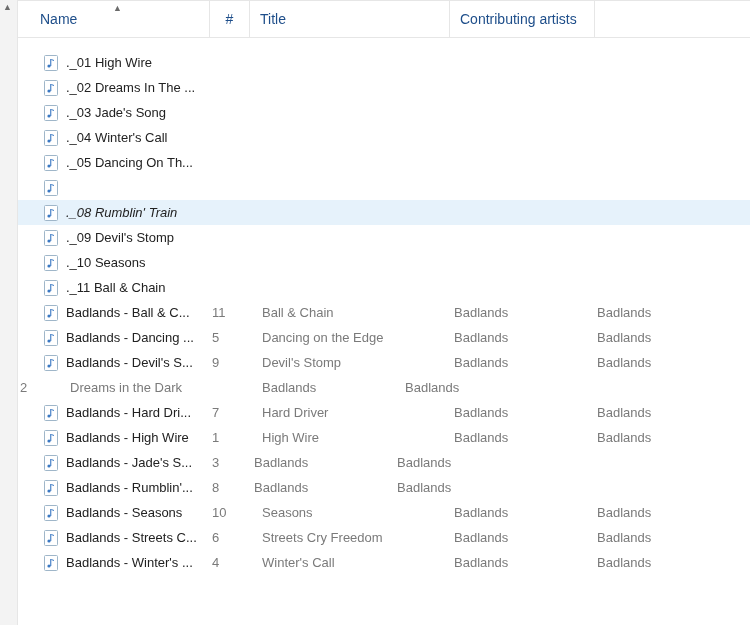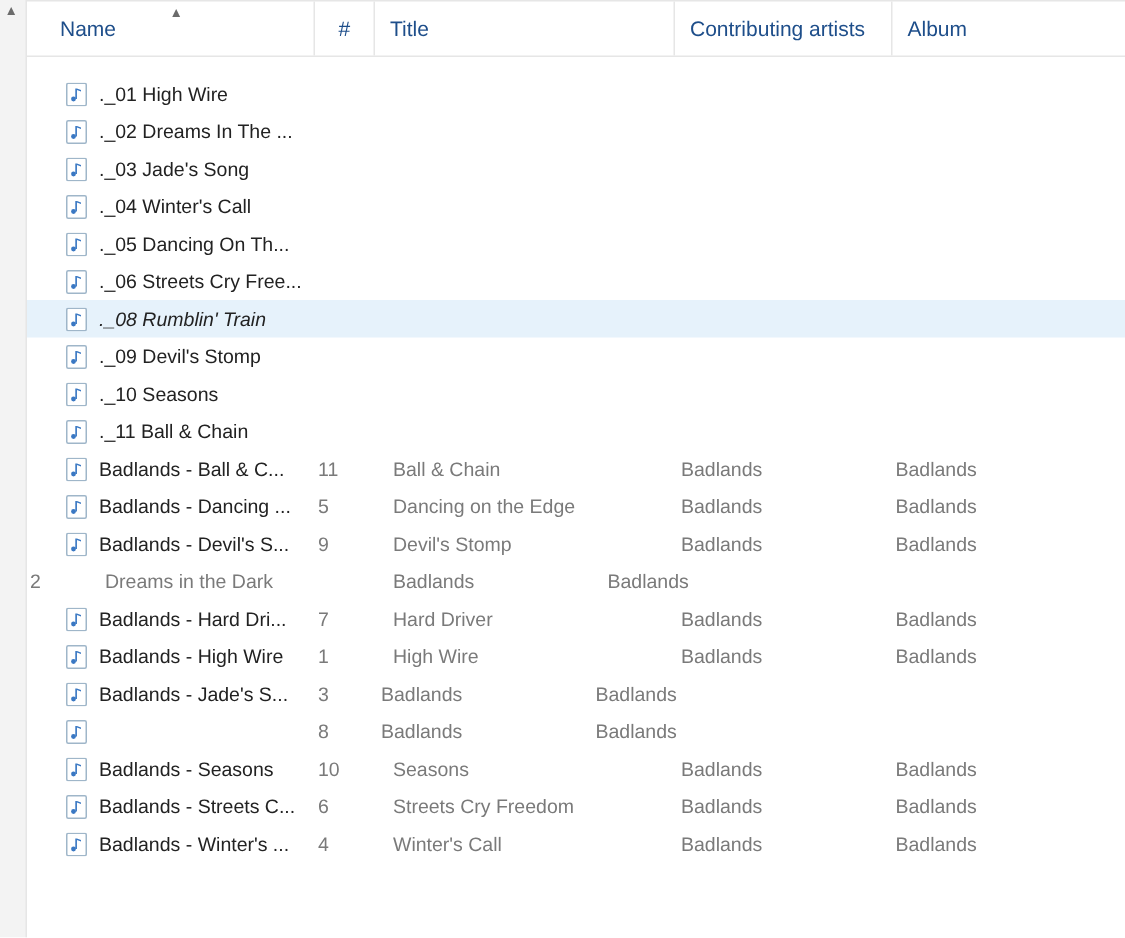--- a/index.html
+++ b/index.html
@@ -106,23 +106,20 @@
     </div>
     <div class="hcol num">
       <span>#</span>
     </div>
     <div class="hcol title">
       <span>Title</span>
     </div>
     <div class="hcol artists">
       <span>Contributing artists</span>
     </div>
-    <div class="hcol album">
-      <span>Album</span>
-    </div>
   </div>
 
   <div class="rows" id="rows-container">
       <div class="row">
         <div class="cell name">
           <span class="file-icon">
             <svg width="14" height="16" viewBox="0 0 14 16">
               <rect x="0.5" y="0.5" width="13" height="15" rx="1" fill="#ffffff" stroke="#9fb6c9"></rect>
               <circle cx="5" cy="11" r="1.6" fill="#3a78c3"></circle>
               <rect x="6.2" y="4" width="1.1" height="7" fill="#3a78c3"></rect>
@@ -207,21 +204,20 @@
       <div class="row">
         <div class="cell name">
           <span class="file-icon">
             <svg width="14" height="16" viewBox="0 0 14 16">
               <rect x="0.5" y="0.5" width="13" height="15" rx="1" fill="#ffffff" stroke="#9fb6c9"></rect>
               <circle cx="5" cy="11" r="1.6" fill="#3a78c3"></circle>
               <rect x="6.2" y="4" width="1.1" height="7" fill="#3a78c3"></rect>
               <path d="M7.3 4 L10 5 L10 6 L7.3 5 Z" fill="#3a78c3"></path>
             </svg>
           </span>
-          <span class="name-text">._06 Streets Cry Free...</span>
         </div>
         <div class="cell num"></div>
         <div class="cell title"></div>
         <div class="cell artists"></div>
         <div class="cell album"></div>
       </div>
       <div class="row selected">
         <div class="cell name">
           <span class="file-icon">
             <svg width="14" height="16" viewBox="0 0 14 16">
@@ -399,20 +395,21 @@
       <div class="row">
         <div class="cell name">
           <span class="file-icon">
             <svg width="14" height="16" viewBox="0 0 14 16">
               <rect x="0.5" y="0.5" width="13" height="15" rx="1" fill="#ffffff" stroke="#9fb6c9"></rect>
               <circle cx="5" cy="11" r="1.6" fill="#3a78c3"></circle>
               <rect x="6.2" y="4" width="1.1" height="7" fill="#3a78c3"></rect>
               <path d="M7.3 4 L10 5 L10 6 L7.3 5 Z" fill="#3a78c3"></path>
             </svg>
           </span>
+          <span class="name-text">Badlands - Rumblin'...</span>
         </div>
         <div class="cell num">8</div>
         <div class="cell artists">Badlands</div>
         <div class="cell album">Badlands</div>
       </div>
       <div class="row">
         <div class="cell name">
           <span class="file-icon">
             <svg width="14" height="16" viewBox="0 0 14 16">
               <rect x="0.5" y="0.5" width="13" height="15" rx="1" fill="#ffffff" stroke="#9fb6c9"></rect>

